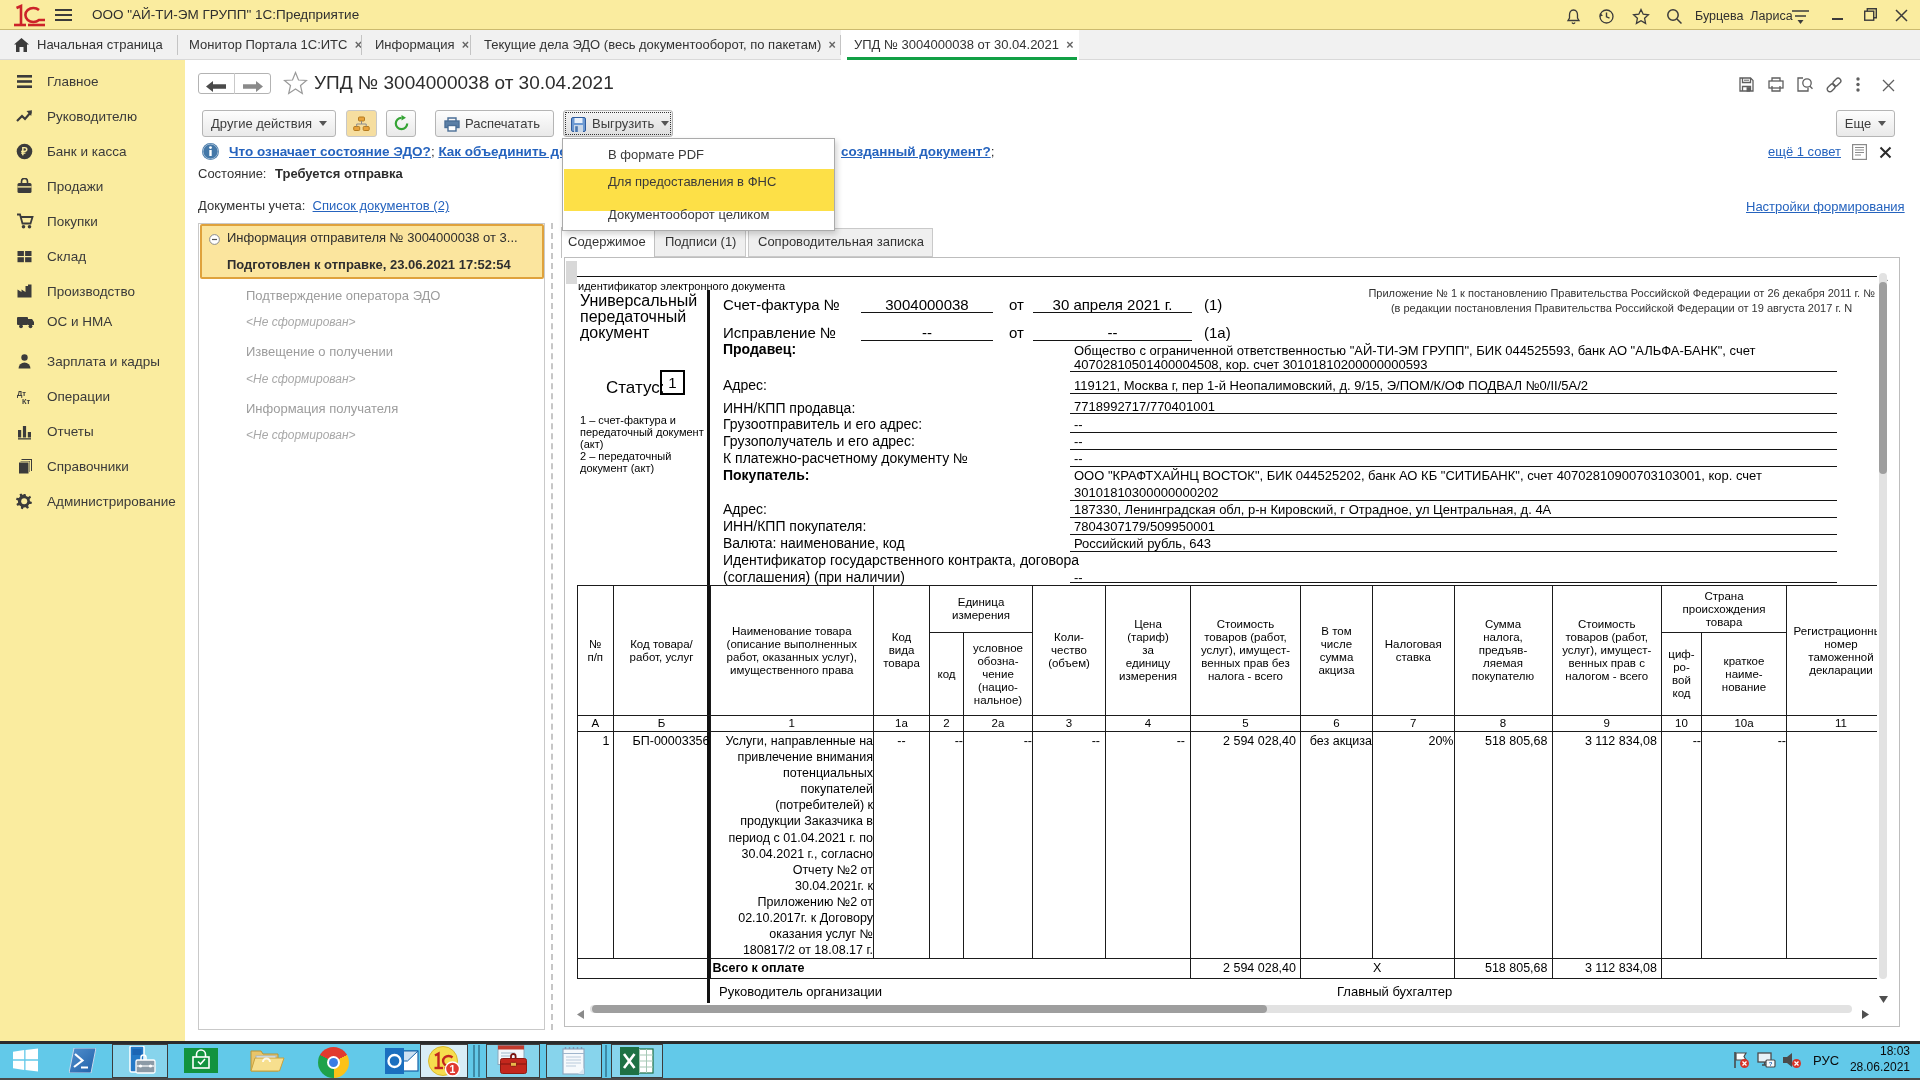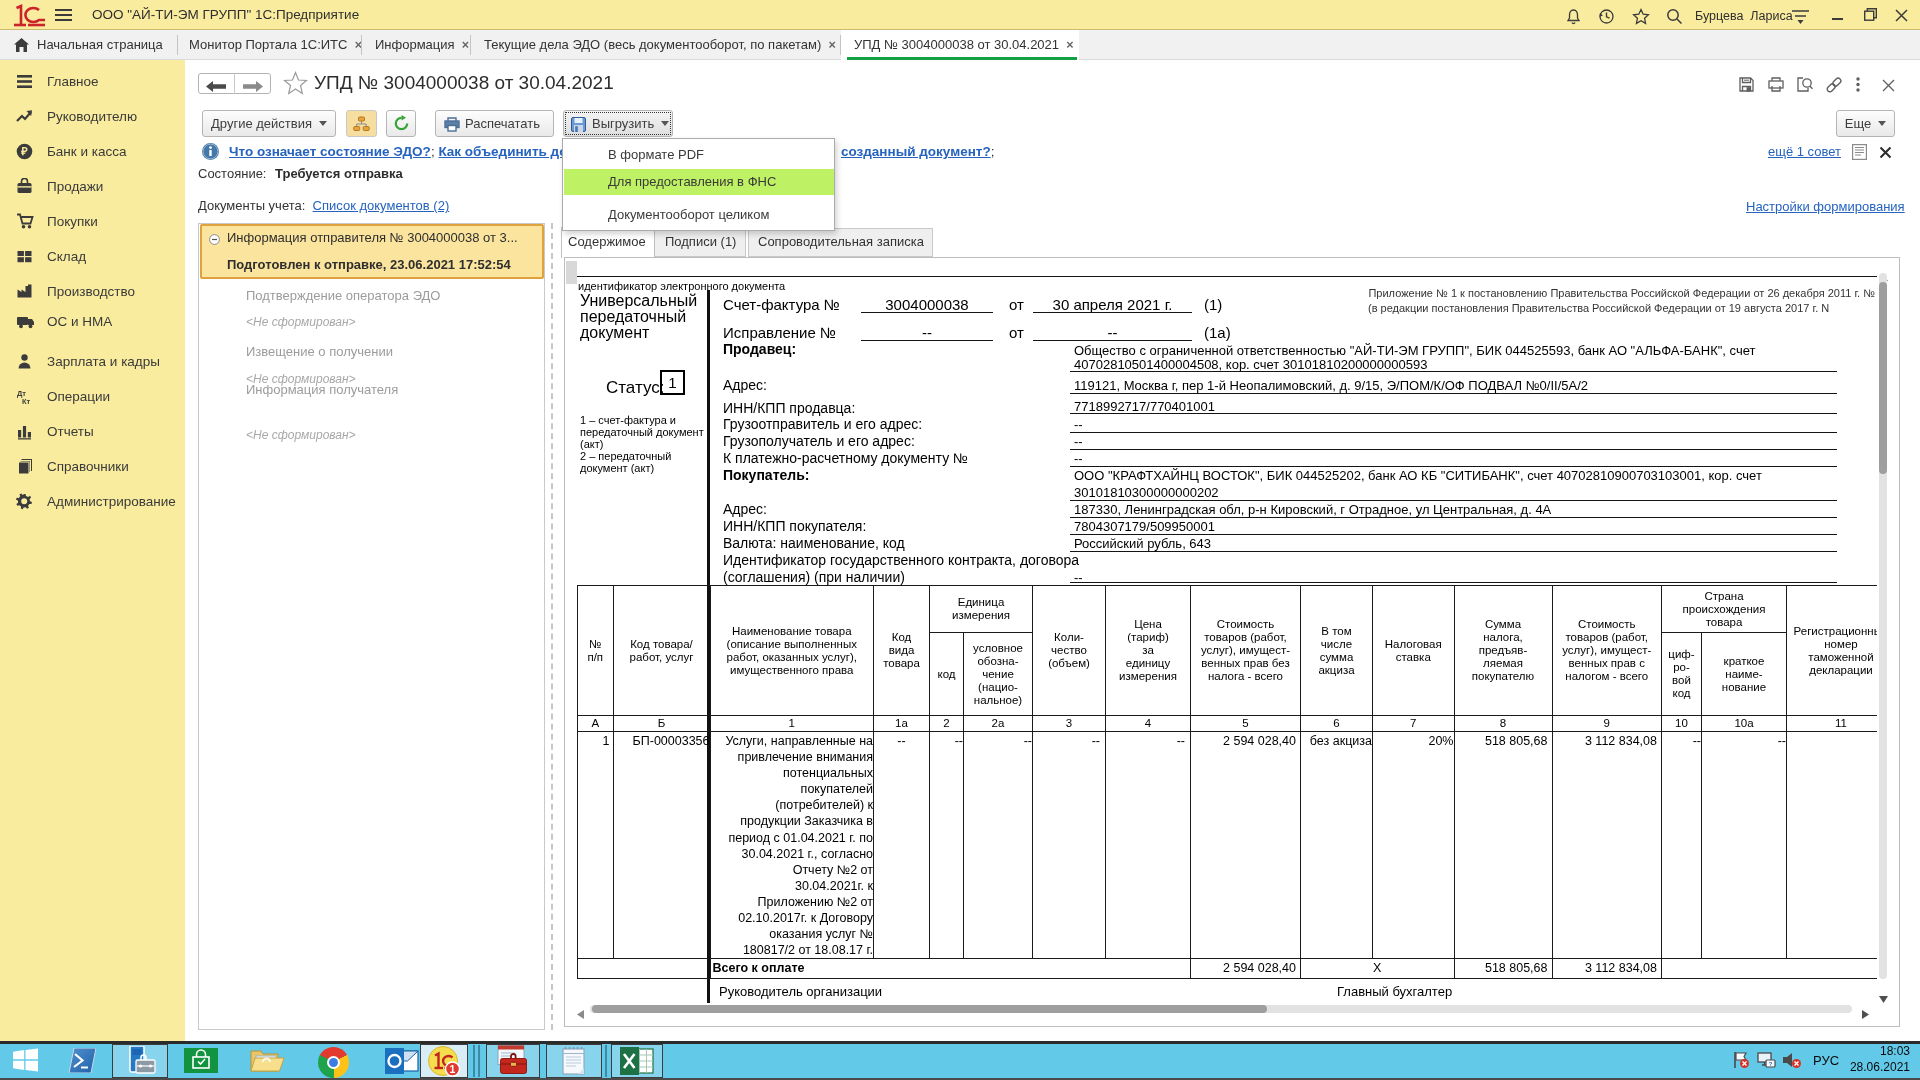--- a/index.html
+++ b/index.html
@@ -378,40 +378,40 @@
         <circle cx="5.5" cy="5.5" r="4.9" fill="#fff" stroke="#8a8a8a" stroke-width="1"></circle>
         <path d="M3 5.5 L8 5.5" stroke="#555" stroke-width="1.2"></path>
       </svg>
 </div>
 <div class="gtxt" style="left:227px;top:230px;font-size:13px;font-weight:normal;color:#2e2e2e">Информация отправителя № 3004000038 от 3...</div>
 <div class="gtxt" style="left:227px;top:257px;font-size:13px;font-weight:bold;color:#2e2e2e">Подготовлен к отправке, 23.06.2021 17:52:54</div>
 <div class="gtxt" style="left:246px;top:288px;font-size:13px;color:#9C9C9C">Подтверждение оператора ЭДО</div>
 <div class="gtxt" style="left:246px;top:315px;font-size:12px;color:#A8A8A8;font-style:italic">&lt;Не сформирован&gt;</div>
 <div class="gtxt" style="left:246px;top:344px;font-size:13px;color:#9C9C9C">Извещение о получении</div>
 <div class="gtxt" style="left:246px;top:372px;font-size:12px;color:#A8A8A8;font-style:italic">&lt;Не сформирован&gt;</div>
-<div class="gtxt" style="left:246px;top:382px;font-size:13px;color:#9C9C9C">Информация получателя</div>
+<div class="gtxt" style="left:246px;top:401px;font-size:13px;color:#9C9C9C">Информация получателя</div>
 <div class="gtxt" style="left:246px;top:428px;font-size:12px;color:#A8A8A8;font-style:italic">&lt;Не сформирован&gt;</div>
 <div class="abs" style="left:551px;top:223px;width:0;height:807px;border-left:2px dashed #C6C6C6"></div>
 
 <div class="abs" style="left:654px;top:228px;width:92px;height:29px;background:#EFEFEF;border:1px solid #C9C9C9"></div>
 <div class="abs" style="left:748px;top:228px;width:185px;height:29px;background:#EFEFEF;border:1px solid #C9C9C9"></div>
 <div class="abs" style="left:561px;top:227px;width:94px;height:31px;background:#fff;border:1px solid #C0C0C0;border-bottom:none"></div>
 <div class="gtxt" style="left:568px;top:234px;font-size:13px;color:#333">Содержимое</div>
 <div class="gtxt" style="left:665px;top:234px;font-size:13px;color:#333">Подписи (1)</div>
 <div class="gtxt" style="left:758px;top:234px;font-size:13px;color:#333">Сопроводительная записка</div>
 
 <div id="dpanel"></div>
 <div id="dclip">
       <div id="dinner">
 
 <div class="abs" style="left:566px;top:261px;width:11px;height:23px;background:#D8D8D8"></div>
 <div class="dund" style="left:577px;top:276px;width:1300px"></div>
 <div class="ds" style="left:578px;top:280px">идентификатор электронного документа</div>
 <div class="ds" style="left:1368px;top:287px;width:507px;text-align:right;color:#333">Приложение № 1 к постановлению Правительства Российской Федерации от 26 декабря 2011 г. №</div>
-<div class="ds" style="left:1368px;top:302px;width:507px;text-align:left;color:#333">(в редакции постановления Правительства Российской Федерации от 19 августа 2017 г. N</div>
+<div class="ds" style="left:1368px;top:302px;width:507px;text-align:center;color:#333">(в редакции постановления Правительства Российской Федерации от 19 августа 2017 г. N</div>
 
 <div class="dl" style="left:580px;top:292px;font-size:16px">Универсальный</div>
 <div class="dl" style="left:580px;top:308px;font-size:16px">передаточный</div>
 <div class="dl" style="left:580px;top:324px;font-size:16px">документ</div>
 <div class="ds" style="left:606px;top:378px;font-size:17px">Статус:</div>
 <div class="abs" style="left:660px;top:370px;width:25px;height:25px;border:2px solid #000;font-size:15px;text-align:center;line-height:22px;color:#000">1</div>
 <div class="ds" style="left:580px;top:414px">1 – счет-фактура и</div>
 <div class="ds" style="left:580px;top:426px">передаточный документ</div>
 <div class="ds" style="left:580px;top:438px">(акт)</div>
 <div class="ds" style="left:580px;top:450px">2 – передаточный</div>
@@ -583,21 +583,21 @@
         </svg></div>
 <div class="abs" style="left:590px;top:1005px;width:1262px;height:8px;background:#E2E2E2;border-radius:4px"></div>
 <div class="abs" style="left:592px;top:1005px;width:675px;height:8px;background:#9E9E9E;border-radius:4px"></div>
 <div class="abs" style="left:1862px;top:1005px"><svg width="7" height="9">
           <path d="M0 0 L0 9 L7 4.5 Z" fill="#4f4f4f"></path>
         </svg></div>
 </div>
 
 <div id="menu">
 <div class="mi" style="top:1px">В формате PDF</div>
-<div class="mi" style="top:30px;height:26px;line-height:26px;background:#bef264">Для предоставления в ФНС</div>
+<div class="mi" style="top:30px;height:42px;line-height:26px;background:#fde047">Для предоставления в ФНС</div>
 <div class="mi" style="top:61px">Документооборот целиком</div>
 </div>
 
 <div id="taskbar"></div>
 <div class="abs" style="left:0;top:1078px;width:1920px;height:2px;background:#4A4A4A"></div>
 <div id="tkicons">
 
 <div class="abs" style="left:13px;top:1048px"><svg width="25" height="24" viewBox="0 0 23 21">
           <g fill="#fff">
             <path d="M0 2.8 L10.3 1.4 L10.3 9.9 L0 9.9 Z"></path>

